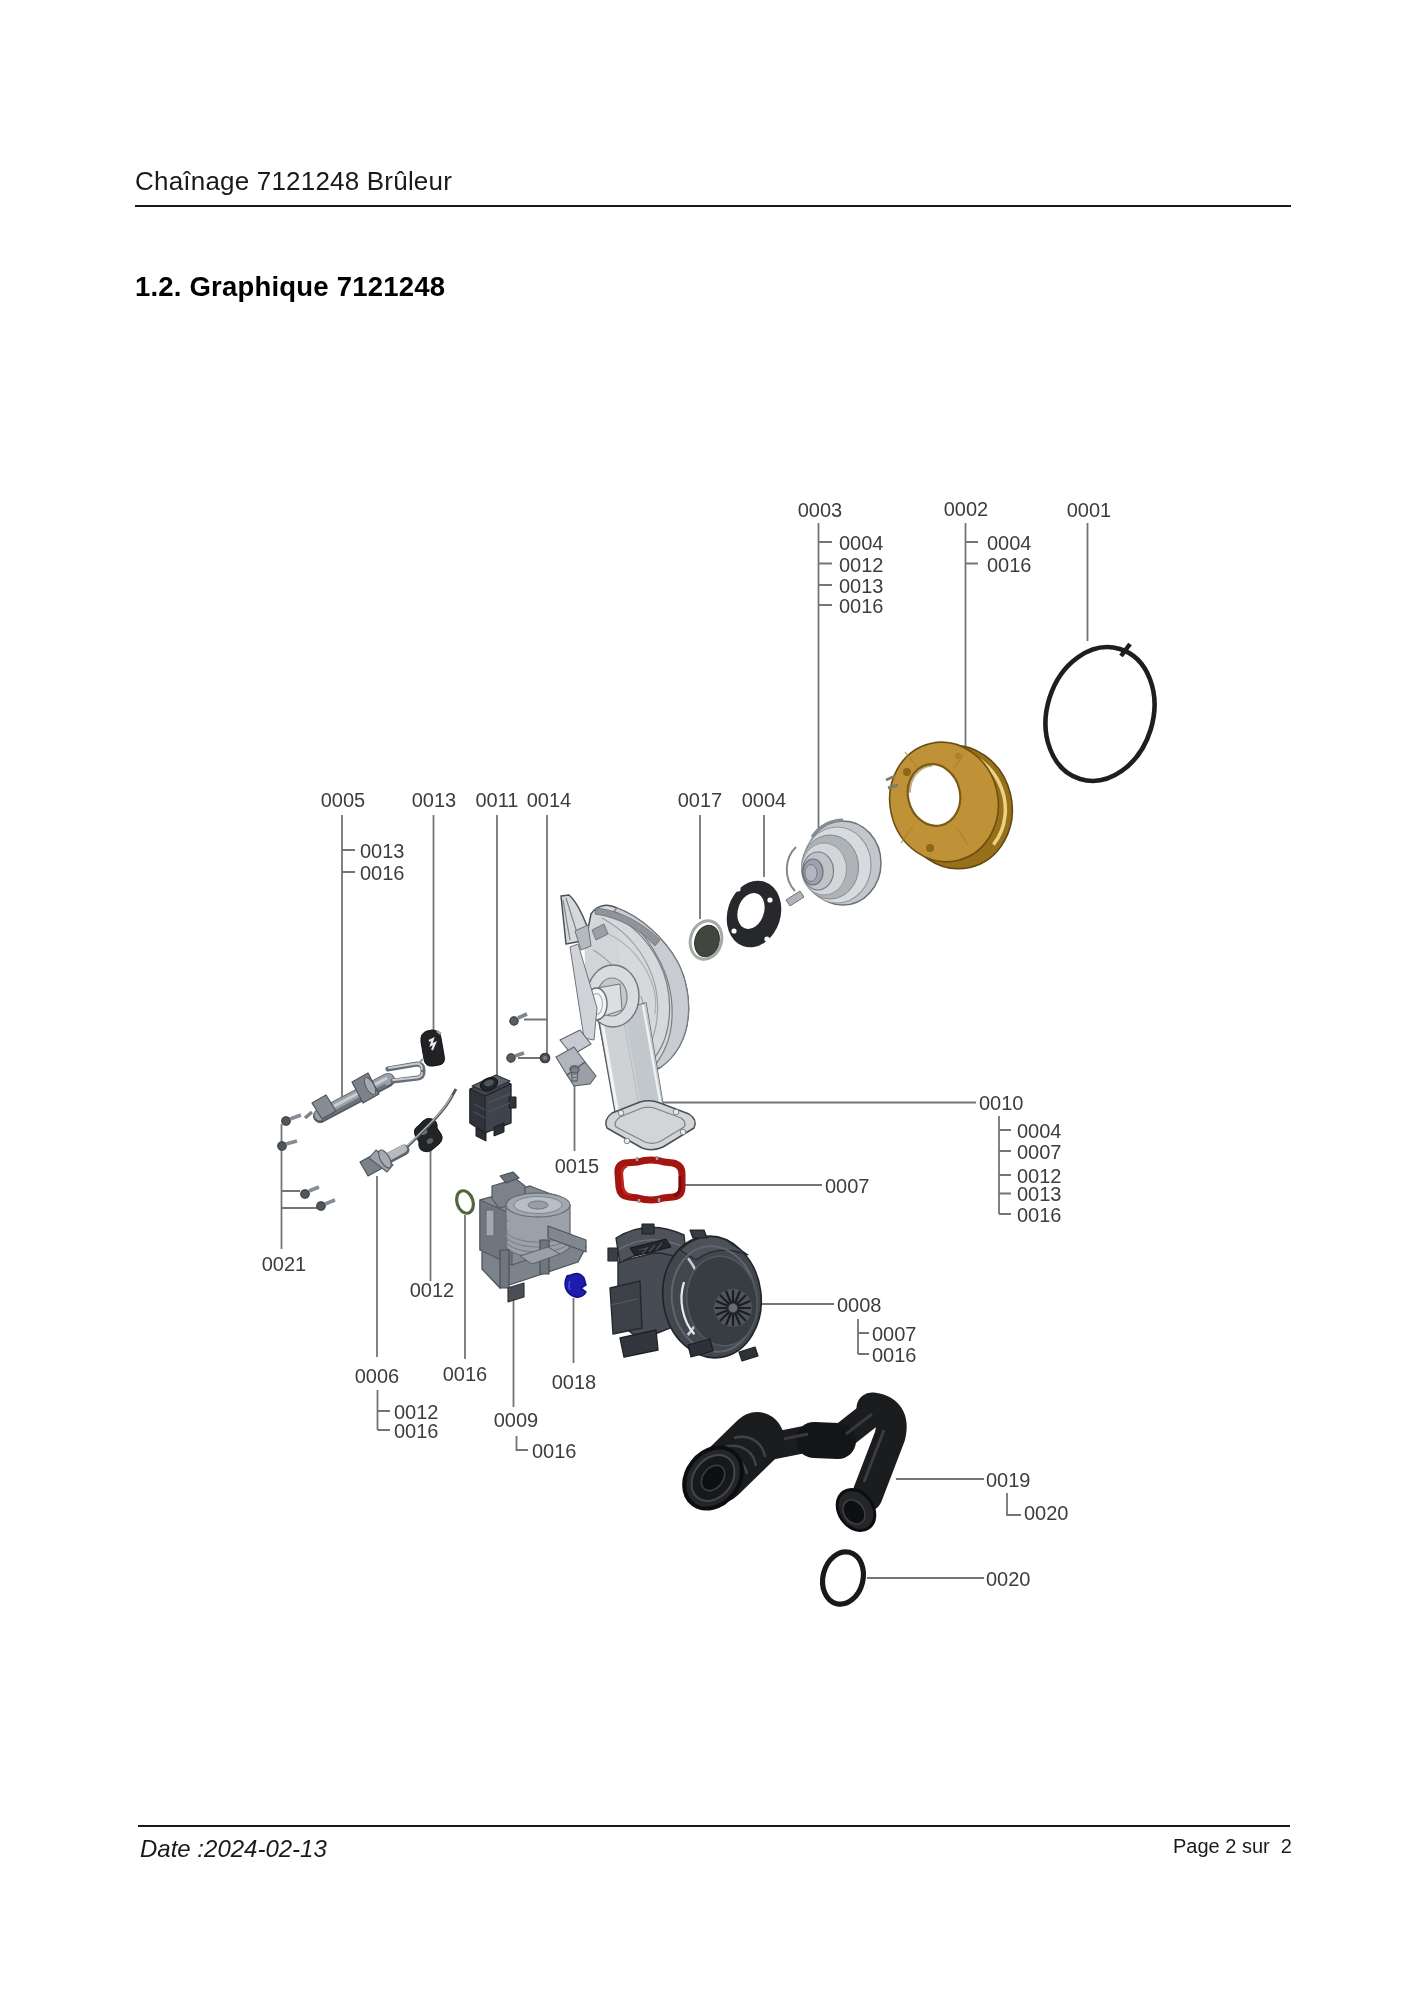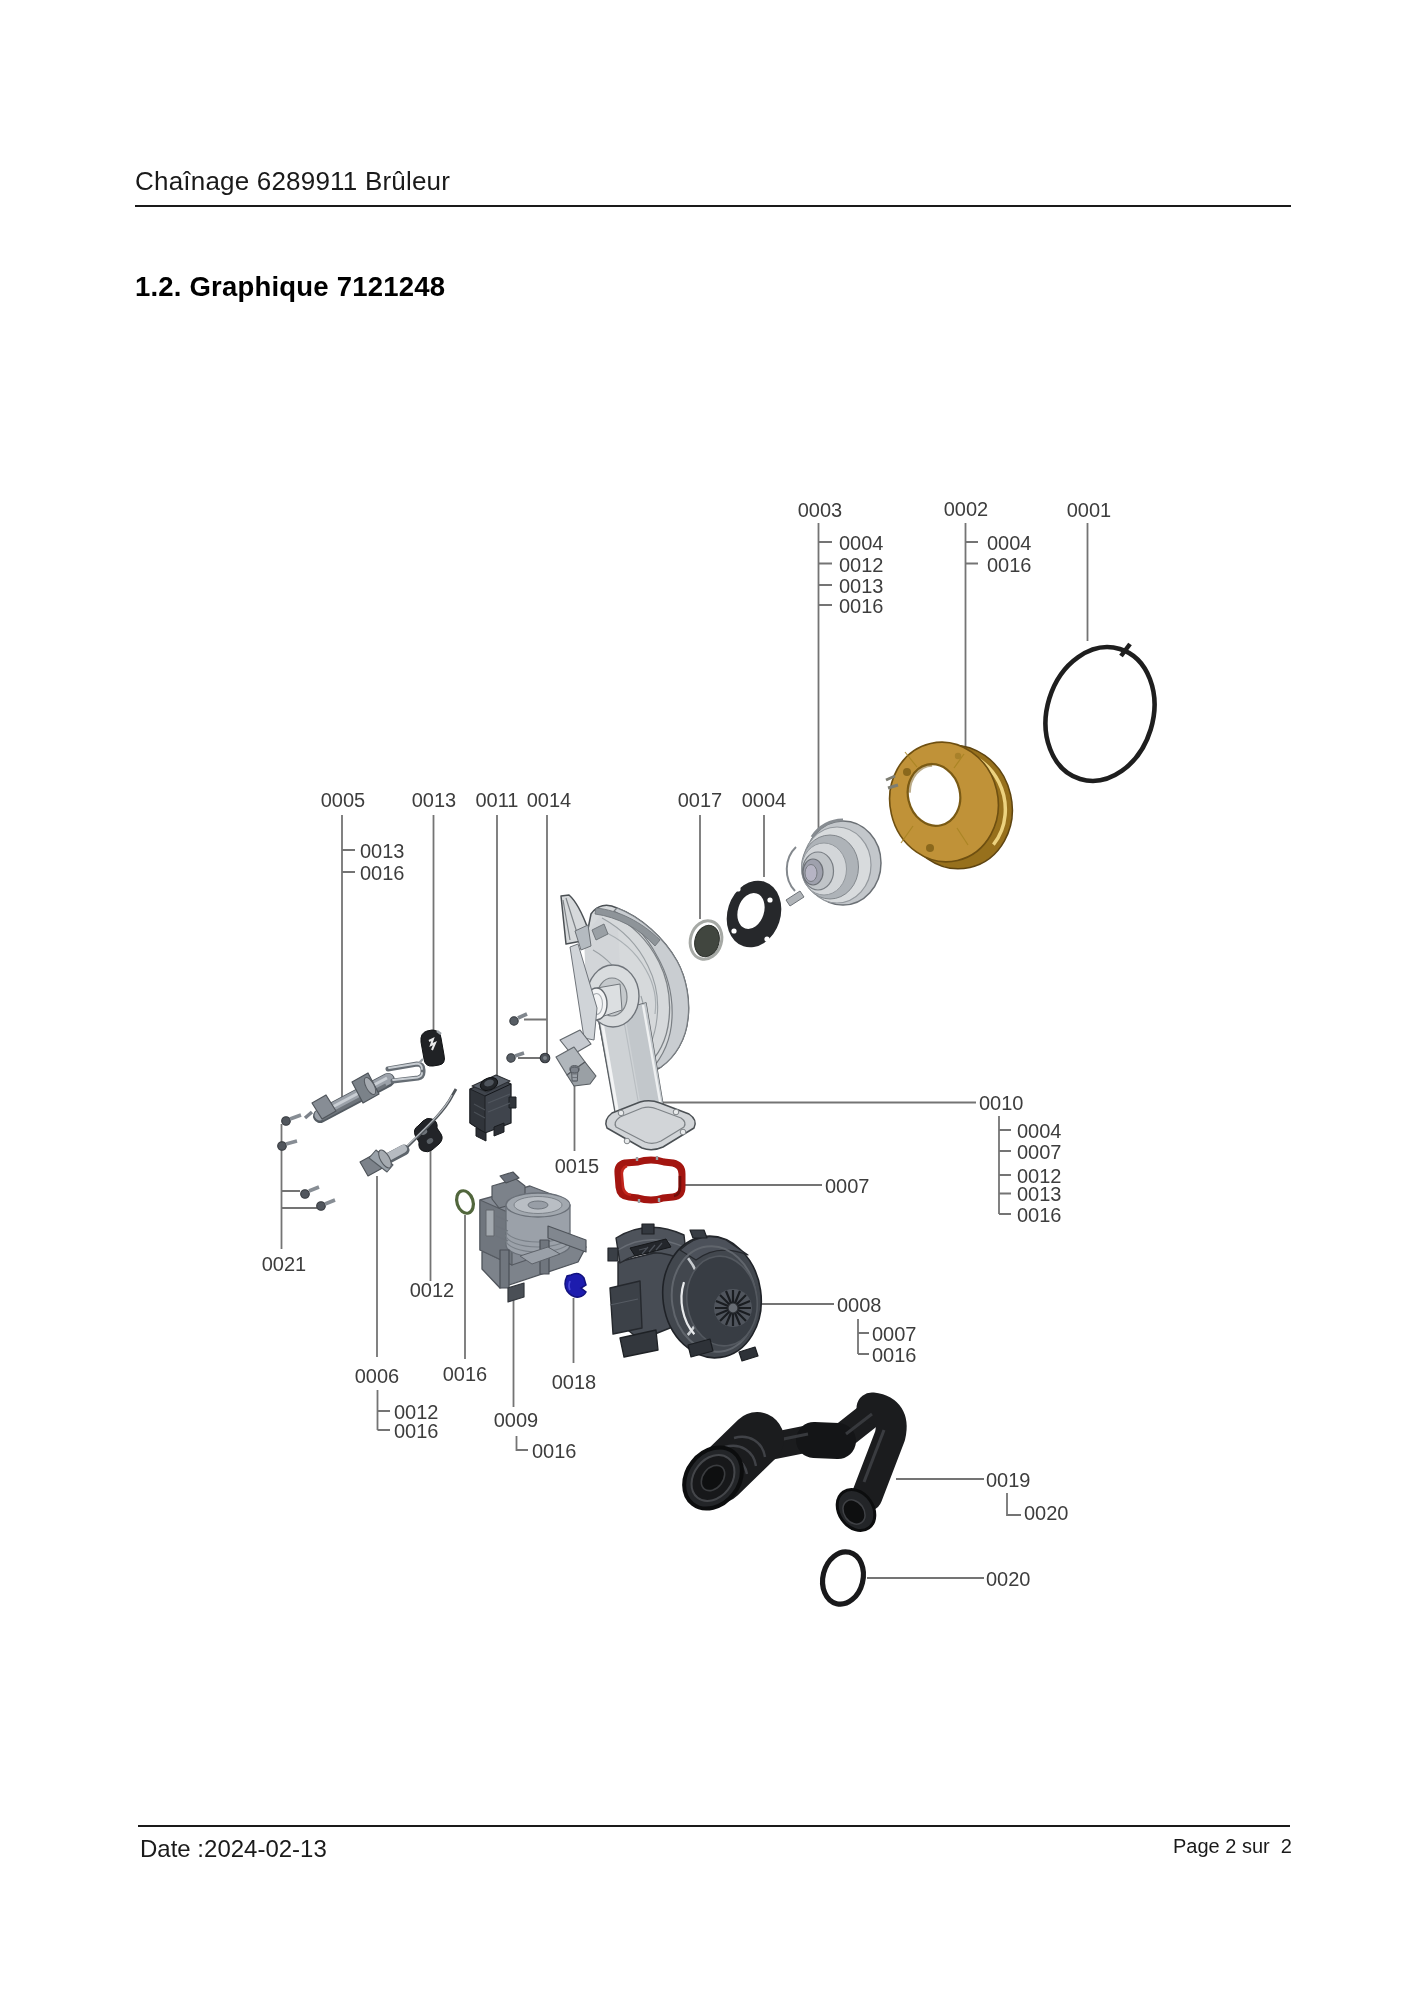--- a/index.html
+++ b/index.html
@@ -1,26 +1,26 @@
 <!DOCTYPE html>
 <html><head>
 <meta charset="utf-8">
 <style>
   html,body{margin:0;padding:0;background:#ffffff;}
   body{width:1410px;height:1995px;position:relative;font-family:"Liberation Sans",sans-serif;}
   .hdr{position:absolute;left:135px;top:166px;font-size:26px;color:#1a1a1a;letter-spacing:0.2px;}
   .rule1{position:absolute;left:135px;top:205px;width:1156px;height:2px;background:#1a1a1a;}
   .title{position:absolute;left:135px;top:271px;font-size:27.5px;font-weight:bold;color:#000;letter-spacing:0.2px;}
   .rule2{position:absolute;left:138px;top:1825px;width:1152px;height:2px;background:#1a1a1a;}
-  .datef{position:absolute;left:140px;top:1835px;font-size:24px;color:#1a1a1a;}
+  .datef{position:absolute;left:140px;top:1835px;font-size:24px;color:#1a1a1a;font-style:italic;}
   .pagef{position:absolute;right:118px;top:1835px;font-size:20px;color:#1a1a1a;}
 </style>
 </head>
 <body>
-<div class="hdr">Chaînage 6289911 Brûleur</div>
+<div class="hdr">Chaînage 7121248 Brûleur</div>
 <div class="rule1"></div>
 <div class="title">1.2. Graphique 7121248</div>
 <svg width="1410" height="1995" viewBox="0 0 1410 1995" style="position:absolute;left:0;top:0">
 <g stroke="#747474" stroke-width="1.8" fill="none">
   <path d="M818.5 523V837"></path>
   <path d="M818.5 542H832 M818.5 563.5H832 M818.5 585H832 M818.5 605H832"></path>
   <path d="M965.5 523V749"></path>
   <path d="M965.5 542H978 M965.5 563.5H978"></path>
   <path d="M1087.5 523V641"></path>
   <path d="M342 815V1107"></path>

